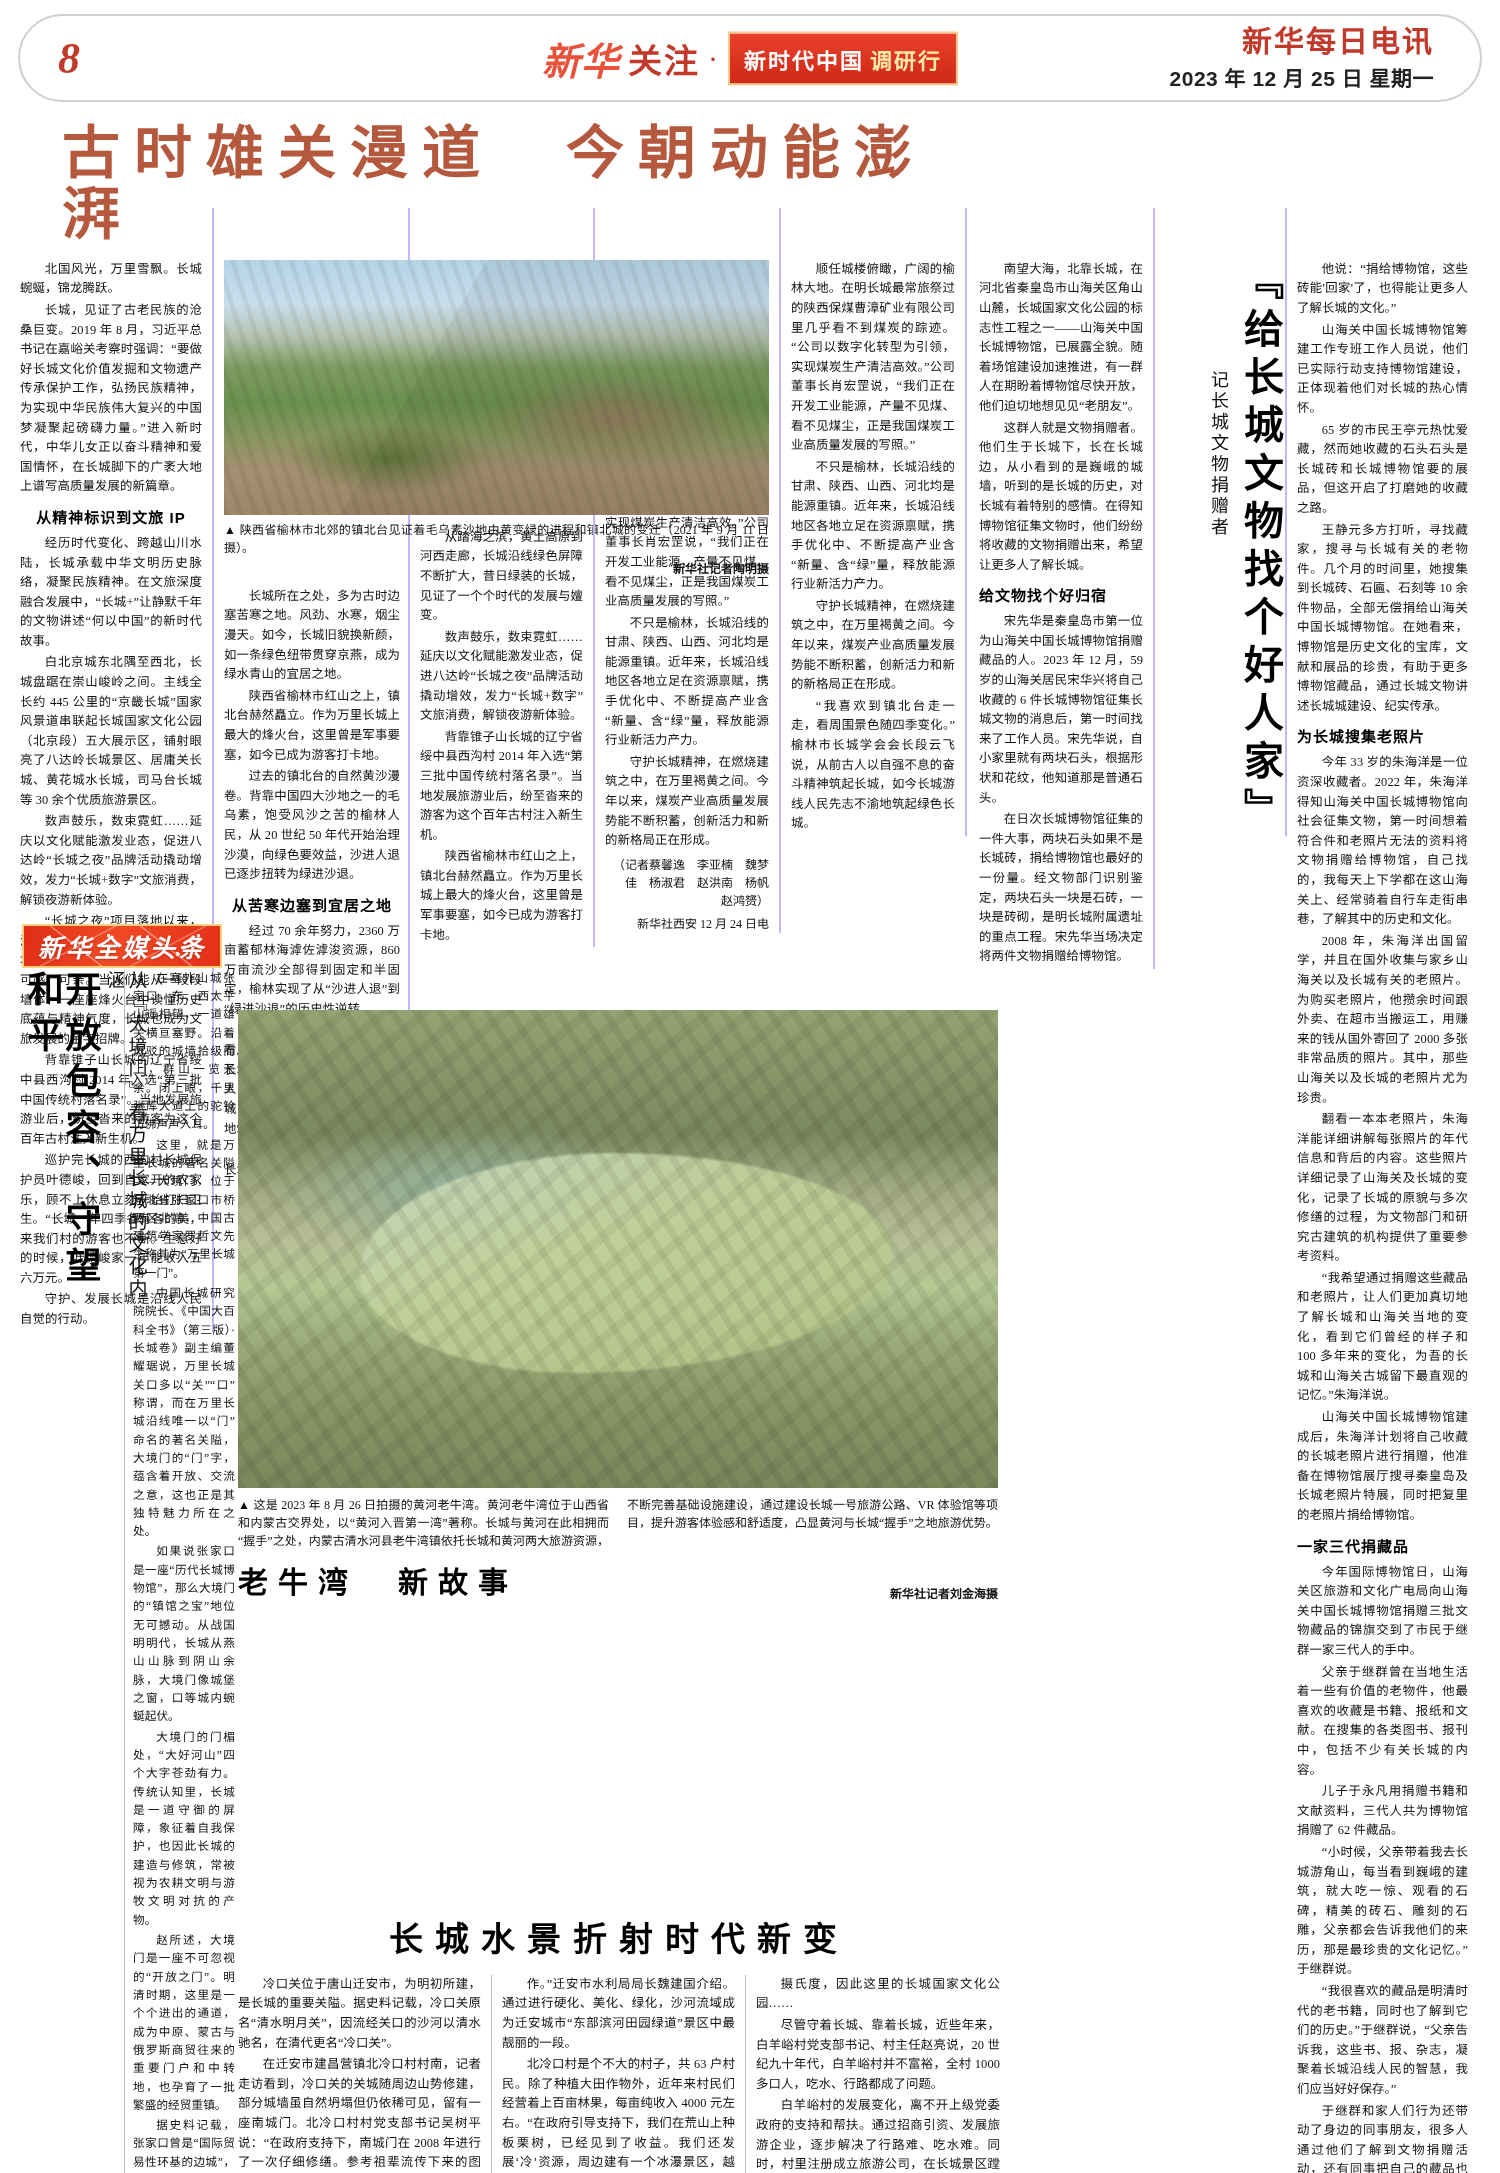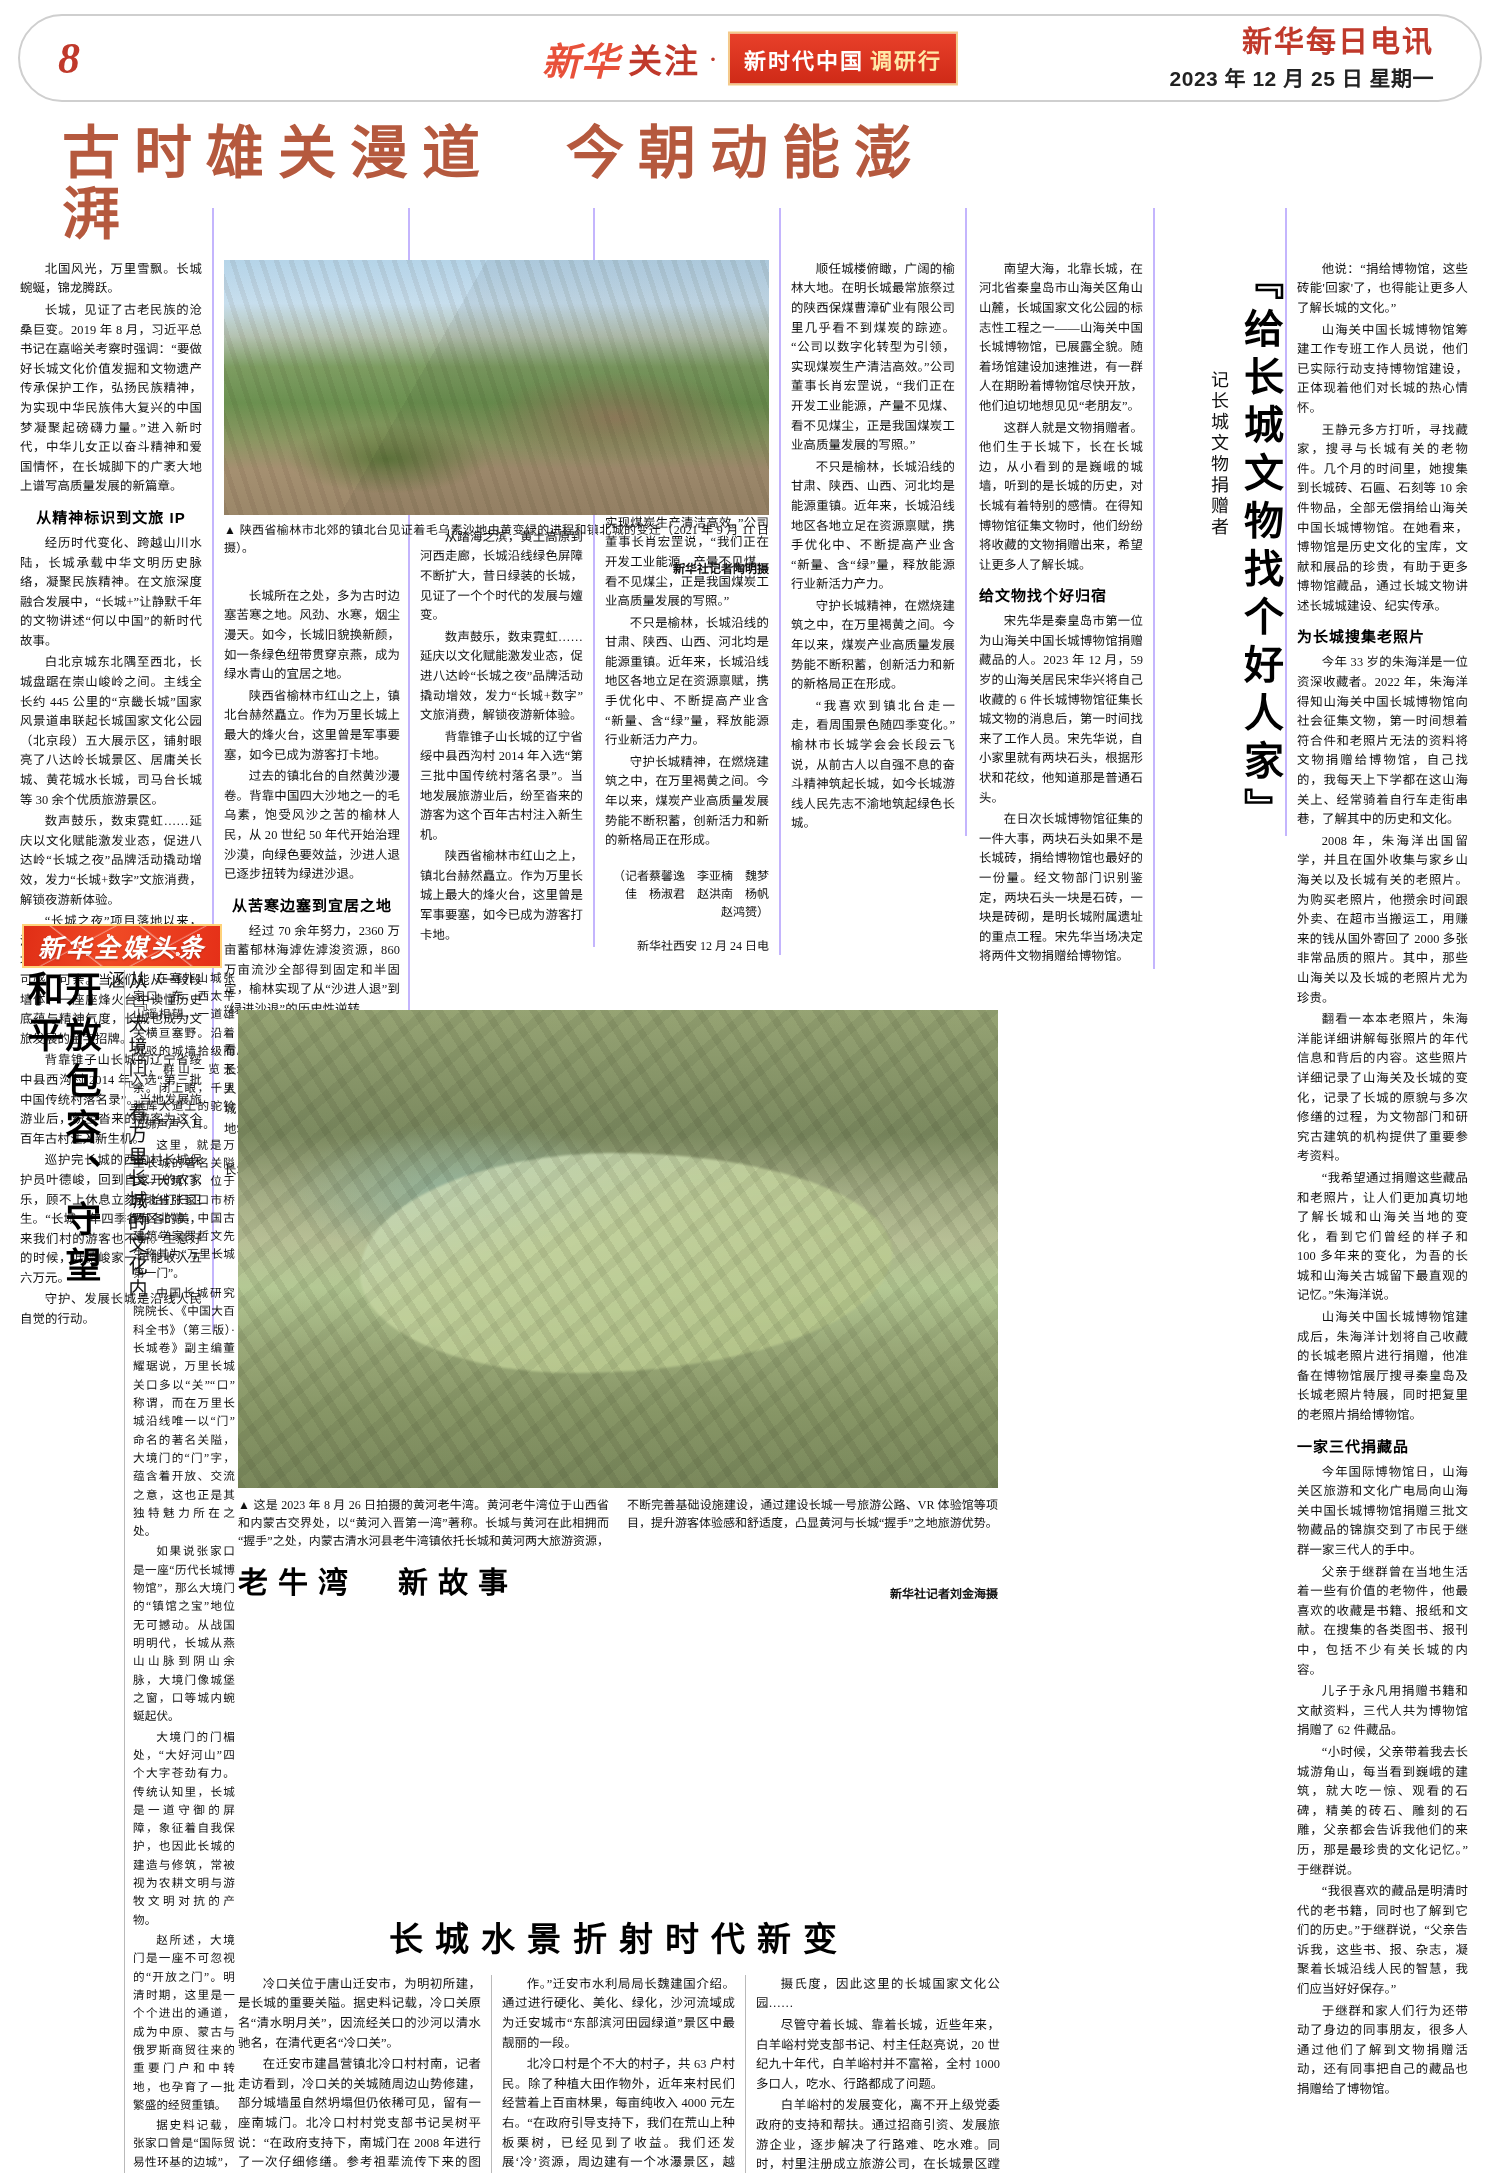--- a/index.html
+++ b/index.html
@@ -159,21 +159,21 @@
     font-weight: 700;
     text-align: center;
     margin: 9px 0 7px 0;
     font-family: "Liberation Sans", sans-serif;
     letter-spacing: 1px;
     color: #000;
   }
   .byline {
     font-size: 12px;
     text-align: right;
-    margin-top: 16px;
+    margin-top: 5px;
     line-height: 1.5;
     font-family: "Liberation Serif", serif;
   }
 
   
   .photo {
     width: 100%;
     display: block;
     position: relative;
     overflow: hidden;
@@ -443,20 +443,21 @@
       <div class="col rule-r" style="width:132px; padding:52px 4px 0 8px;">
         <div class="right-vtitle">
           <div class="rv-main">『给长城文物找个好人家』</div>
           <div class="rv-sub">记长城文物捐赠者</div>
         </div>
       </div>
 
       <div class="col" style="width:183px; padding:52px 2px 0 10px;">
         <p class="ar">他说：“捐给博物馆，这些砖能'回家'了，也得能让更多人了解长城的文化。”</p>
         <p class="ar">山海关中国长城博物馆筹建工作专班工作人员说，他们已实际行动支持博物馆建设，正体现着他们对长城的热心情怀。</p>
+        <p class="ar">65 岁的市民王亭元热忱爱藏，然而她收藏的石头石头是长城砖和长城博物馆要的展品，但这开启了打磨她的收藏之路。</p>
         <p class="ar">王静元多方打听，寻找藏家，搜寻与长城有关的老物件。几个月的时间里，她搜集到长城砖、石匾、石刻等 10 余件物品，全部无偿捐给山海关中国长城博物馆。在她看来，博物馆是历史文化的宝库，文献和展品的珍贵，有助于更多博物馆藏品，通过长城文物讲述长城城建设、纪实传承。</p>
         <div class="sub-h" style="text-align:left;">为长城搜集老照片</div>
         <p class="ar">今年 33 岁的朱海洋是一位资深收藏者。2022 年，朱海洋得知山海关中国长城博物馆向社会征集文物，第一时间想着符合件和老照片无法的资料将文物捐赠给博物馆，自己找的，我每天上下学都在这山海关上、经常骑着自行车走街串巷，了解其中的历史和文化。</p>
         <p class="ar">2008 年，朱海洋出国留学，并且在国外收集与家乡山海关以及长城有关的老照片。为购买老照片，他攒余时间跟外卖、在超市当搬运工，用赚来的钱从国外寄回了 2000 多张非常品质的照片。其中，那些山海关以及长城的老照片尤为珍贵。</p>
         <p class="ar">翻看一本本老照片，朱海洋能详细讲解每张照片的年代信息和背后的内容。这些照片详细记录了山海关及长城的变化，记录了长城的原貌与多次修缮的过程，为文物部门和研究古建筑的机构提供了重要参考资料。</p>
         <p class="ar">“我希望通过捐赠这些藏品和老照片，让人们更加真切地了解长城和山海关当地的变化，看到它们曾经的样子和 100 多年来的变化，为吾的长城和山海关古城留下最直观的记忆。”朱海洋说。</p>
         <p class="ar">山海关中国长城博物馆建成后，朱海洋计划将自己收藏的长城老照片进行捐赠，他准备在博物馆展厅搜寻秦皇岛及长城老照片特展，同时把复里的老照片捐给博物馆。</p>
         <div class="sub-h" style="text-align:left;">一家三代捐藏品</div>
         <p class="ar">今年国际博物馆日，山海关区旅游和文化广电局向山海关中国长城博物馆捐赠三批文物藏品的锦旗交到了市民于继群一家三代人的手中。</p>
         <p class="ar">父亲于继群曾在当地生活着一些有价值的老物件，他最喜欢的收藏是书籍、报纸和文献。在搜集的各类图书、报刊中，包括不少有关长城的内容。</p>

